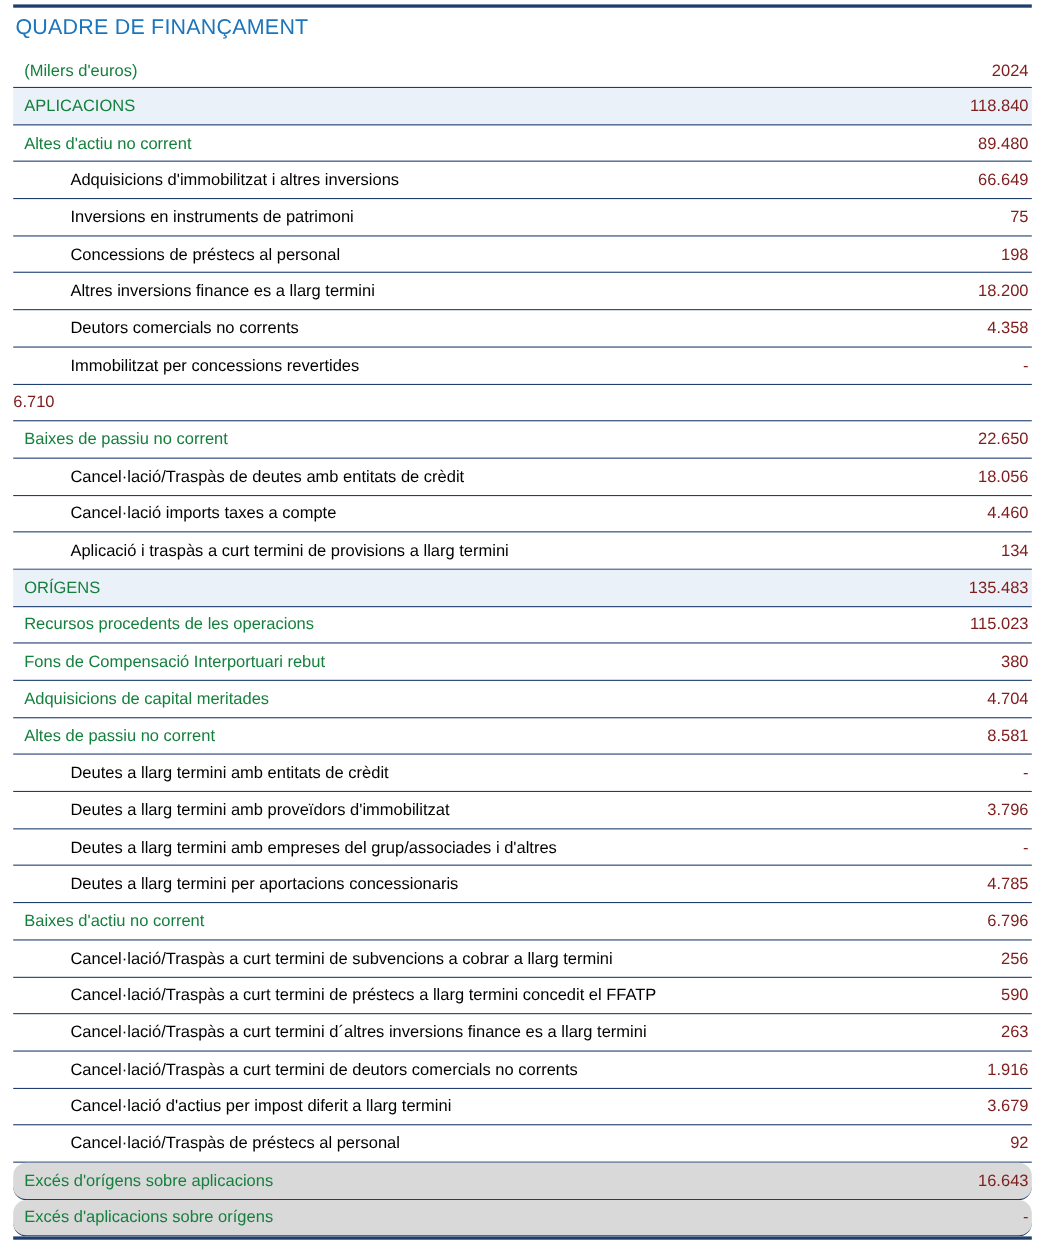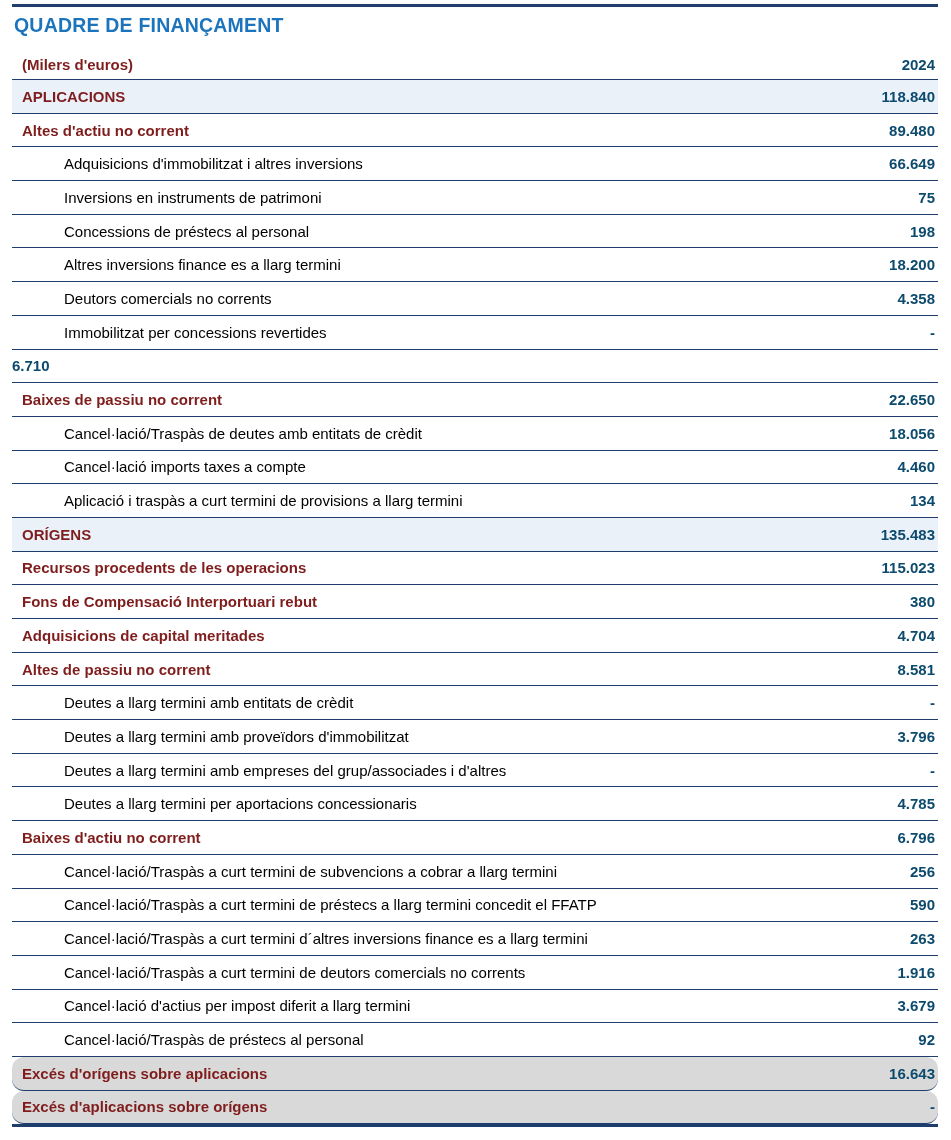--- a/index.html
+++ b/index.html
@@ -6,31 +6,31 @@
   html,body { background:#ffffff; }
   body {
     width:951px; height:1140px;
     font-family:"Liberation Sans", sans-serif;
     overflow:hidden;
   }
   .page { padding:4px 13px 0 12px; }
   .top-rule { height:3px; background:#1f3e6e; }
   .bottom-rule { height:3px; background:#1f3e6e; }
   .title {
-    color:#1c75bc; font-weight:bold; font-size:19.5px;
+    color:#1c75bc; font-weight:normal; font-size:19.5px;
     letter-spacing:0.2px; padding:7px 0 12px 2px;
   }
   .row {
     display:flex; justify-content:space-between; align-items:center;
     height:33.7px; border-bottom:1.5px solid #1f3e6e;
     font-size:15px; line-height:1;
   }
   .row.meta { height:31px; }
-  .label { color:#7f1d1d; font-weight:bold; padding-left:10px; white-space:nowrap; }
-  .value { color:#0c4a6e; font-weight:bold; padding-right:3px; white-space:nowrap; }
+  .label { color:#15803d; font-weight:normal; padding-left:10px; white-space:nowrap; }
+  .value { color:#7f1d1d; font-weight:normal; padding-right:3px; white-space:nowrap; }
   .row.sub .label { color:#000000; font-weight:normal; padding-left:52px; }
   .row.band-blue { background:#eaf1f9;gap:40px; }
   .row.band-gray { background:#d9d9d9;border-radius:12px; }
 </style>
 </head>
 <body>
 
 <div class="page">
   <div class="top-rule"></div>
   <div class="title">QUADRE DE FINANÇAMENT</div>

